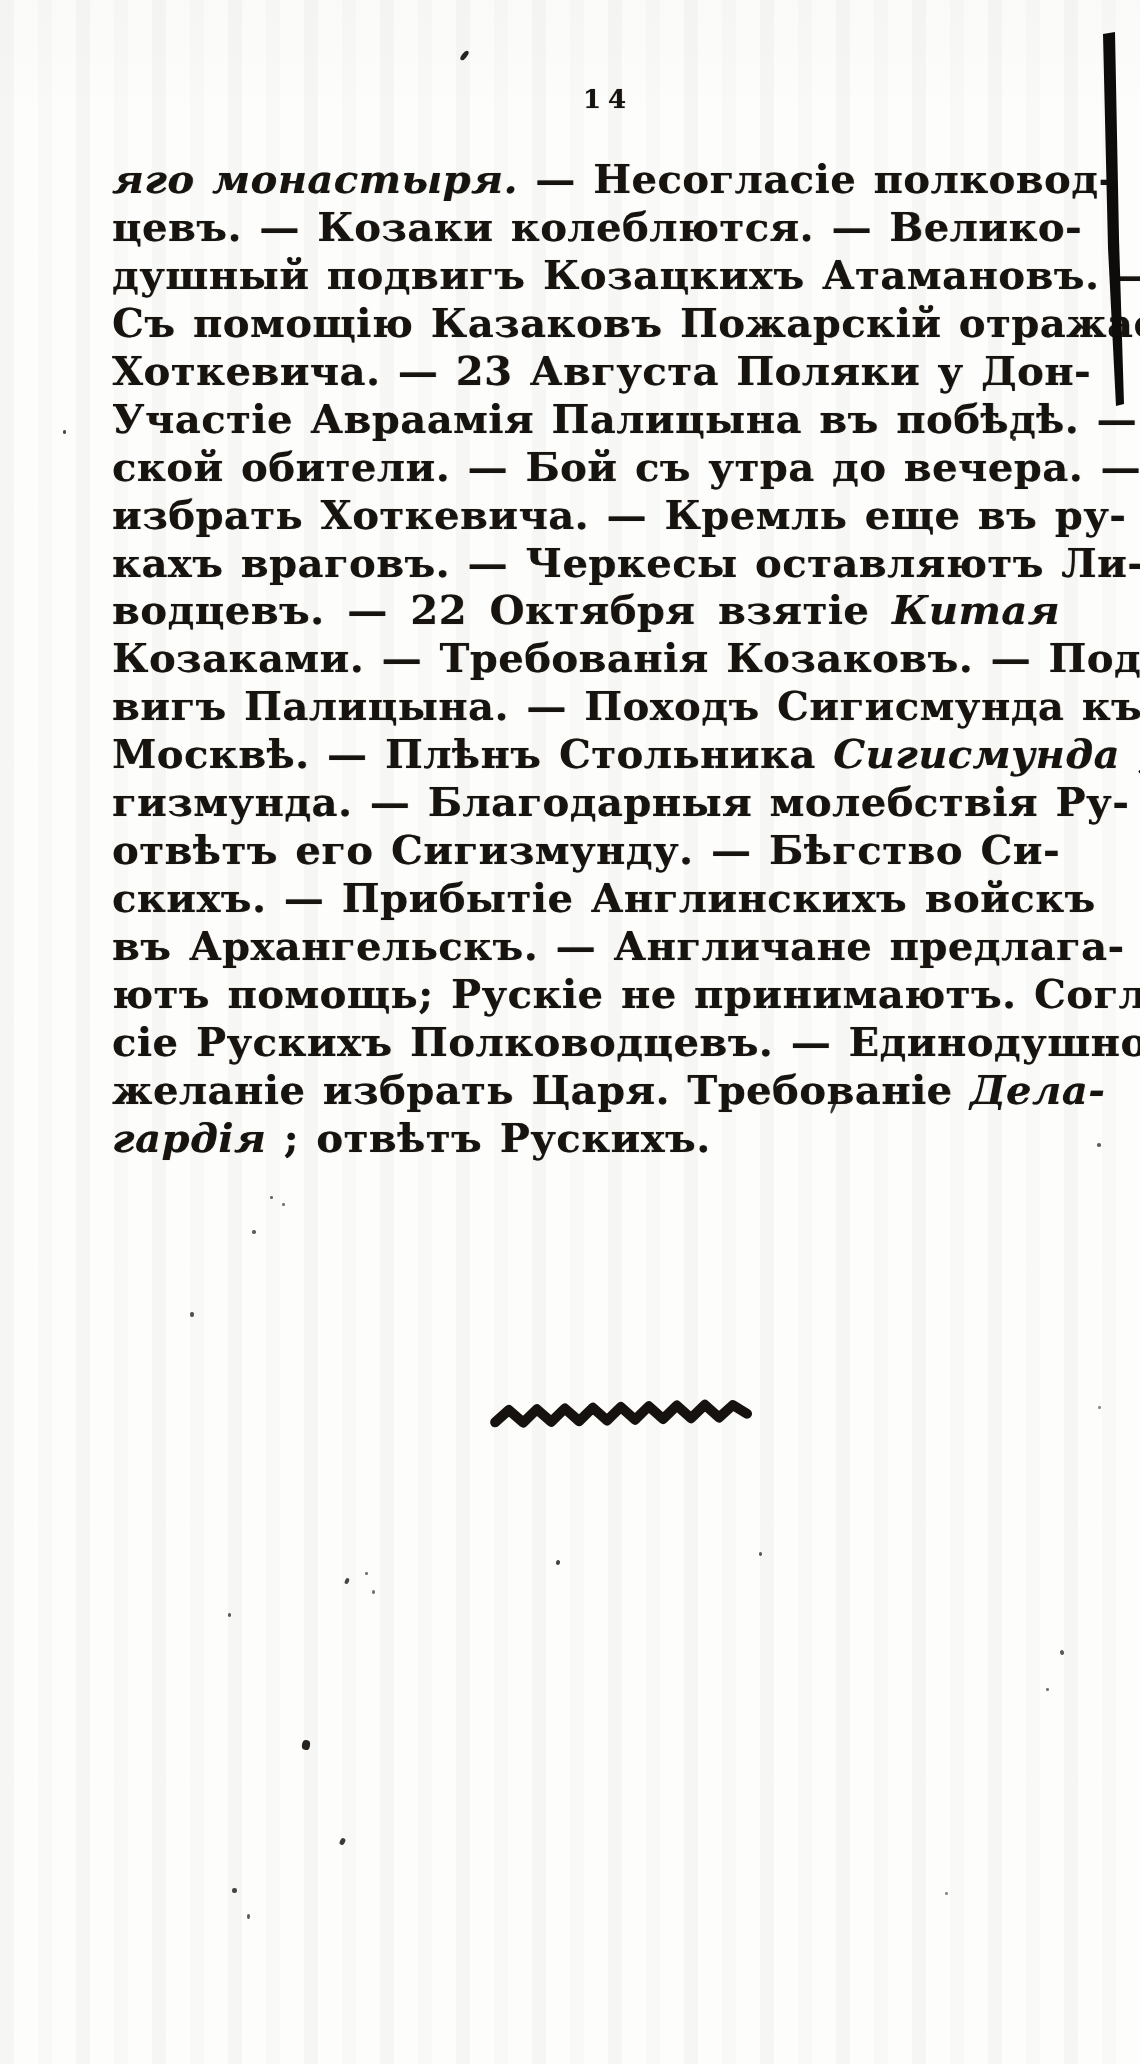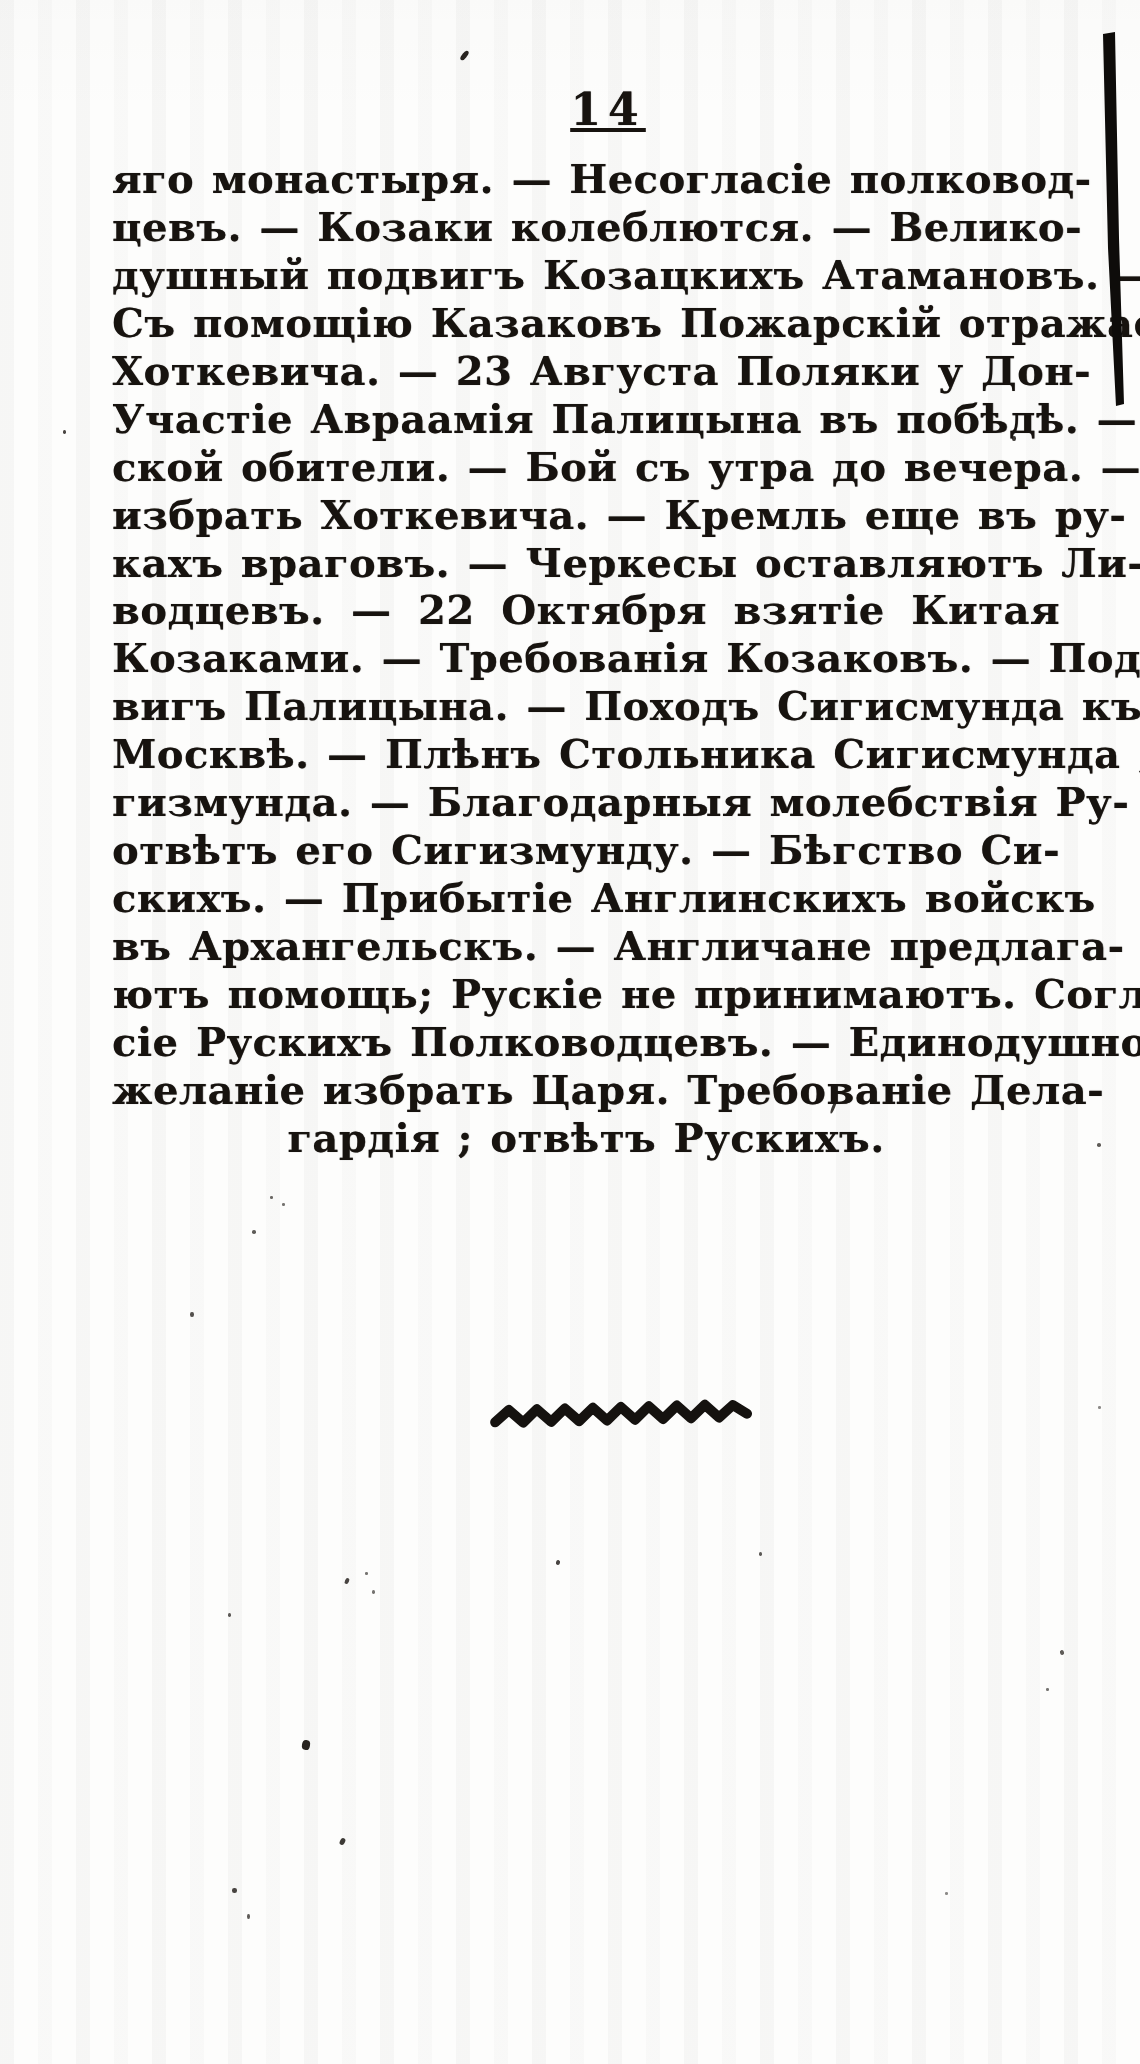--- a/index.html
+++ b/index.html
@@ -11,35 +11,34 @@
         rgba(120,120,118,0.05) 0px, rgba(120,120,118,0.05) 14px,
         rgba(0,0,0,0) 14px, rgba(0,0,0,0) 38px,
         rgba(130,130,128,0.035) 38px, rgba(130,130,128,0.035) 52px,
         rgba(0,0,0,0) 52px, rgba(0,0,0,0) 76px),
       linear-gradient(180deg, rgba(0,0,0,0.012), rgba(0,0,0,0) 120px);
     font-family:"DejaVu Serif", serif;
     color:#17130f;
   }
   .page-number{
     position:absolute;top:84px;left:608px;transform:translateX(-50%);
-    font-size:44px;font-weight:700;letter-spacing:7px;
+    font-size:26px;font-weight:700;letter-spacing:7px;
     text-shadow:0 0 0.8px rgba(23,19,15,0.8);
-    text-decoration:underline;
   }
   .text-block{
     position:absolute;left:112px;top:155px;width:948px;
     font-size:40px;font-weight:700;letter-spacing:0.5px;word-spacing:3px;
     text-shadow:0.3px 0.3px 0.7px rgba(23,19,15,0.65);
   }
   .line{
     height:47.95px;line-height:47.95px;white-space:nowrap;
     text-align:justify;text-align-last:justify;
   }
-  .line.no-just{text-align:center;text-align-last:auto;white-space:normal;}
-  .it{}
+  .line.no-just{text-align:left;text-align-last:auto;white-space:normal;}
+  .it{font-style:italic;}
   .scan-bar{position:absolute;left:1094px;top:28px;}
   .ornament{position:absolute;left:488px;top:1398px;}
   .speck{position:absolute;background:#1b1713;border-radius:45%;}
 </style>
 </head>
 <body>
 
 <div class="page-number">14</div>
 
 <div class="text-block">

